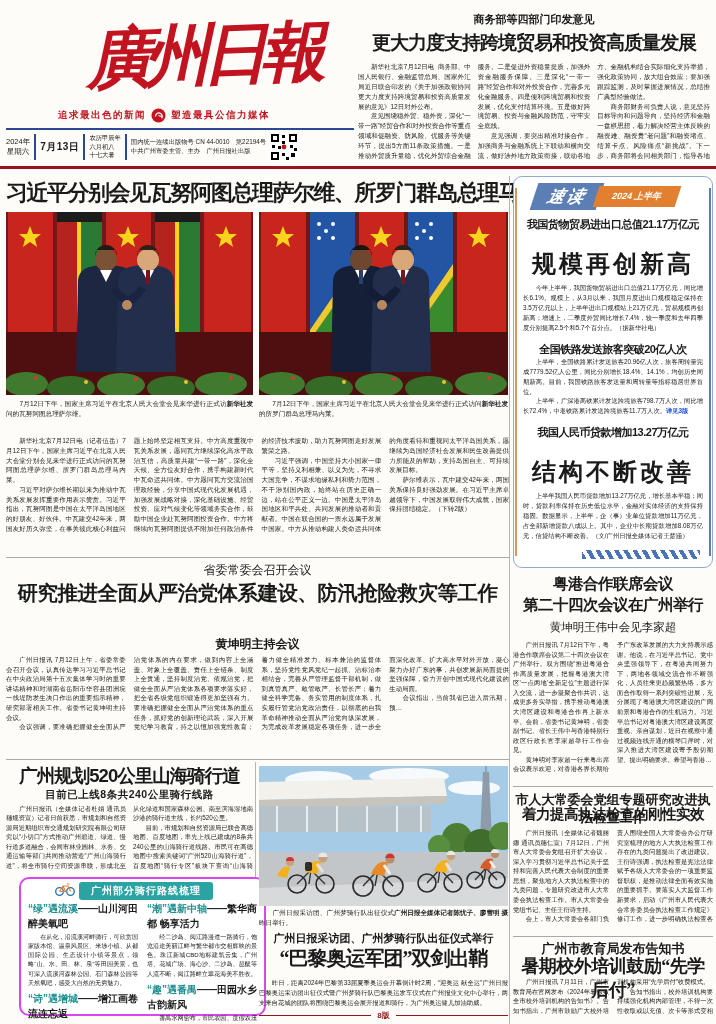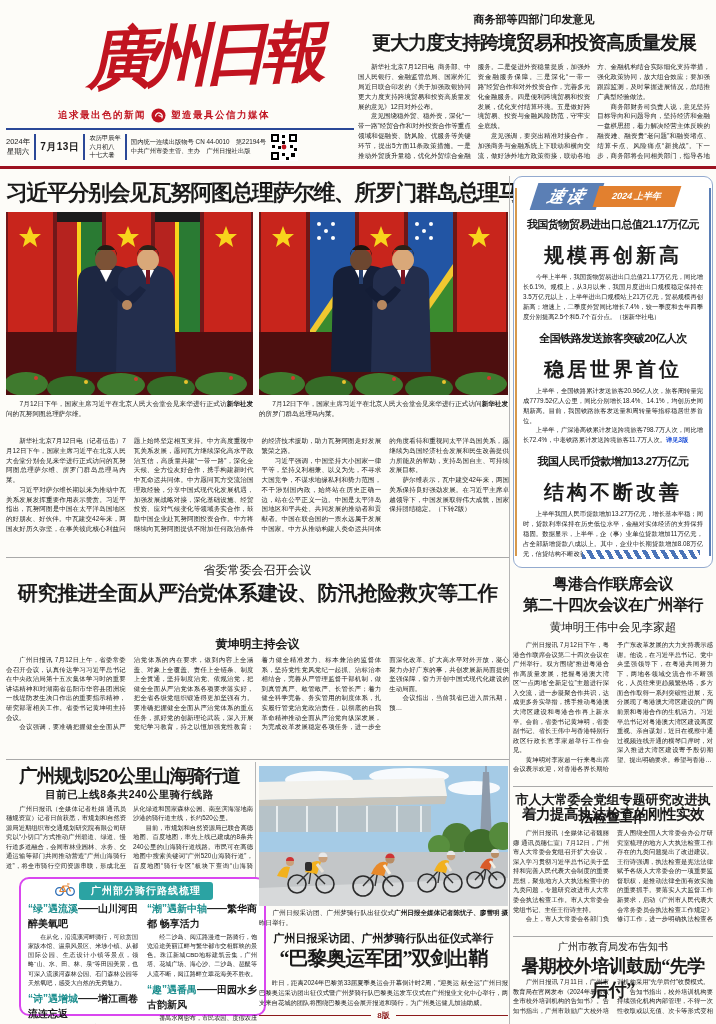--- a/index.html
+++ b/index.html
@@ -60,42 +60,42 @@
   .sbar{left:513px;top:176px;width:200px;height:392px;border:1px solid #93aacf;border-radius:9px;background:#fff}
   .sbar-accent-l{left:515px;top:188px;width:2px;height:368px;background:#d7994c}
   .sbar-accent-r{left:709px;top:188px;width:2px;height:368px;background:#5b7fb5}
   .qr-head{position:absolute;left:20px;top:6px;display:flex;align-items:center}
   .qr-tag{background:#5b7fb5;color:#fff;font-size:17px;font-weight:900;font-style:italic;
           padding:2px 14px;transform:skewX(-18deg);font-family:"Liberation Serif",serif;letter-spacing:2px}
   .qr-period{background:#e2802f;color:#fff;font-size:9px;font-weight:bold;padding:4px 16px;
              transform:skewX(-18deg);margin-left:-4px}
   .qr-item{padding:0 9px}
   .qr-kick{font-size:11px;font-weight:bold;text-align:center;letter-spacing:-0.5px}
-  .qr-hl{font-family:"Liberation Serif",serif;font-size:20px;font-weight:900;text-align:center;
-         letter-spacing:3px;margin:10px 0 3px}
+  .qr-hl{font-family:"Liberation Serif",serif;font-size:24px;font-weight:900;text-align:center;
+         letter-spacing:3px;margin:16px 0 3px}
   .qr-bd{font-size:6.3px;line-height:1.58}
   .see{color:#1d4fd7;font-weight:bold}
   .stripes{position:absolute;right:12px;bottom:8px;width:118px;height:9px;
            background:repeating-linear-gradient(60deg,#4a74b8 0 4px,#ffffff 4px 8px)}
 
   
   .yg-hl{left:513px;top:574px;width:200px;font-family:"Liberation Serif",serif;font-size:15.5px;
          font-weight:900;line-height:1.35;letter-spacing:-0.5px}
   .yg-sub{left:513px;top:620px;width:200px;font-size:11.5px;font-weight:normal}
   .yg-bd{left:513px;top:640px;width:200px;height:142px;font-size:6.3px;line-height:1.52;
          column-count:2;column-gap:8px}
 
   
   .npc-kick{left:513px;top:791px;width:200px;font-size:13px;font-weight:bold}
   .npc-hl{left:513px;top:805px;width:200px;font-size:14.5px;font-weight:900;letter-spacing:-0.5px}
   .npc-bd{left:513px;top:828px;width:200px;height:104px;font-size:6.3px;line-height:1.52;
           column-count:2;column-gap:8px}
 
   
-  .edu-kick{left:513px;top:940px;width:200px;font-size:10px;font-weight:normal}
+  .edu-kick{left:513px;top:940px;width:200px;font-size:13px;font-weight:bold}
   .edu-hl{left:513px;top:954px;width:200px;font-family:"Liberation Serif",serif;font-size:18px;
           font-weight:900;letter-spacing:-0.5px}
   .edu-bd{left:513px;top:977px;width:200px;height:44px;font-size:6.3px;line-height:1.52;
           column-count:2;column-gap:8px}
 
   
   .cy-hl{left:6px;top:763px;width:247px;font-size:18.5px;font-weight:900;letter-spacing:-1px}
   .cy-sub{left:6px;top:788px;width:247px;font-size:10.5px;font-weight:bold;letter-spacing:.5px}
   .cy-bd{left:6px;top:804px;width:247px;height:70px;font-size:6.3px;line-height:1.5;
          column-count:2;column-gap:7px}
@@ -341,21 +341,20 @@
     </div>
 
     <div class="qr-item" style="margin-top:40px">
       <div class="qr-kick">我国货物贸易进出口总值21.17万亿元</div>
       <div class="qr-hl">规模再创新高</div>
       <div class="qr-bd just pre"><span>　　今年上半年，我国货物贸易进出口总值21.17万亿元，同比增长6.1%。规模上，从3月以来，我国月度进出口规模稳定保持在3.5万亿元以上，上半年进出口规模站上21万亿元，贸易规模再创新高；增速上，二季度外贸同比增长7.4%，较一季度和去年四季度分别提高2.5个和5.7个百分点。</span><span>（据新华社电）</span></div>
     </div>
 
     <div class="qr-item" style="margin-top:9px">
       <div class="qr-kick">全国铁路发送旅客突破20亿人次</div>
-      <div class="qr-hl">稳居世界首位</div>
       <div class="qr-bd just pre"><span>　　上半年，全国铁路累计发送旅客20.96亿人次，旅客周转量完成7779.52亿人公里，同比分别增长18.4%、14.1%，均创历史同期新高。目前，我国铁路旅客发送量和周转量等指标稳居世界首位。
 　　上半年，广深港高铁累计发送跨境旅客798.7万人次，同比增长72.4%，中老铁路累计发送跨境旅客11.7万人次。</span><span class="see">详见3版</span></div>
     </div>
 
     <div class="qr-item" style="margin-top:9px">
       <div class="qr-kick">我国人民币贷款增加13.27万亿元</div>
       <div class="qr-hl">结构不断改善</div>
       <div class="qr-bd just pre"><span>　　上半年我国人民币贷款增加13.27万亿元，增长基本平稳；同时，贷款利率保持在历史低位水平，金融对实体经济的支持保持稳固。数据显示，上半年，企（事）业单位贷款增加11万亿元，占全部新增贷款八成以上。其中，企业中长期贷款增加8.08万亿元，信贷结构不断改善。</span><span>（文/广州日报全媒体记者王楚涵）</span></div>
     </div>
 

